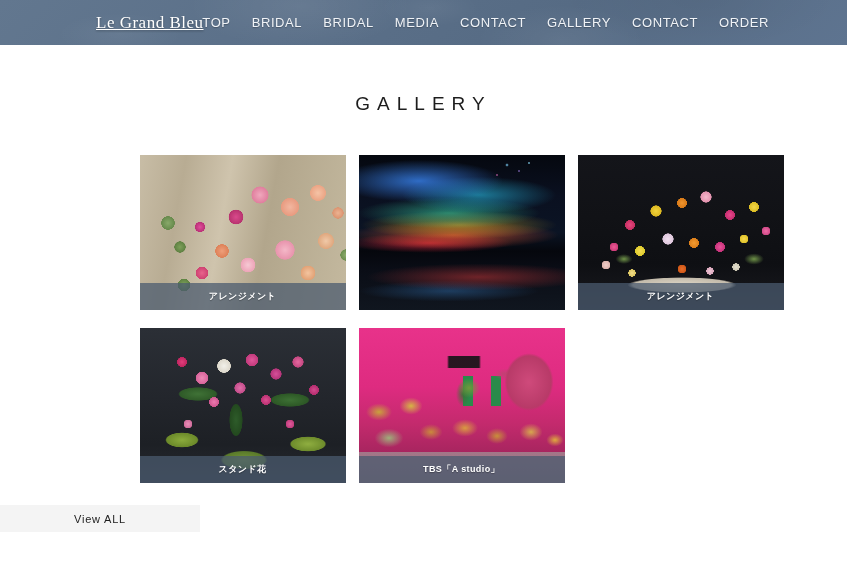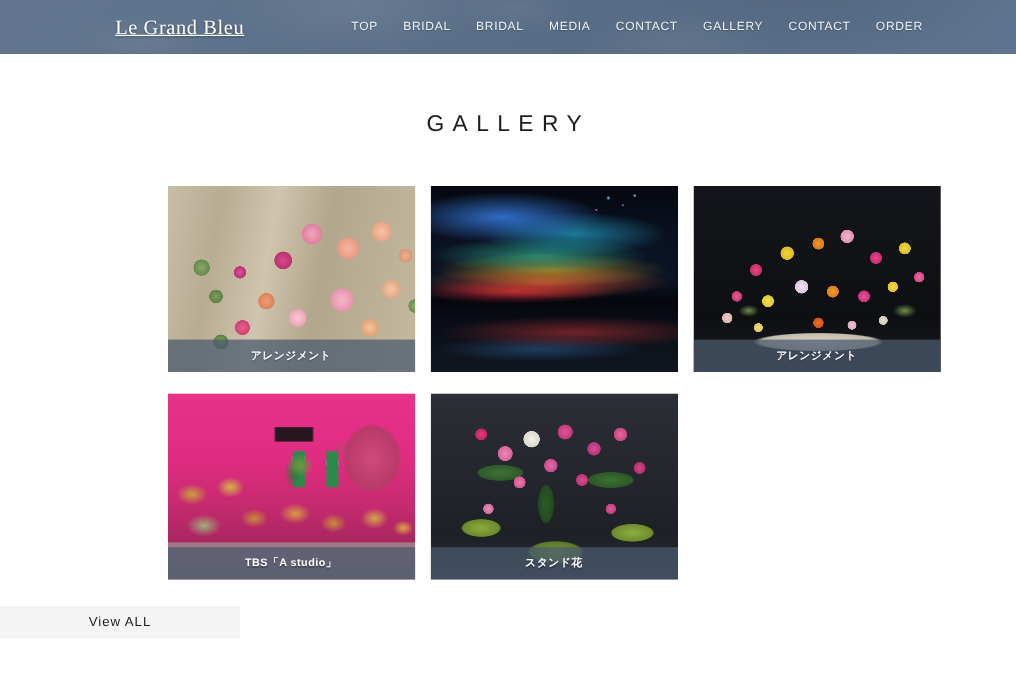--- a/index.html
+++ b/index.html
@@ -60,21 +60,21 @@
     right: 78px;
     top: 0;
     height: 45px;
     display: flex;
     align-items: center;
     gap: 21px;
     z-index: 2;
   }
 
   .nav-link {
-    font-size: 10px;
+    font-size: 13px;
     letter-spacing: 0.6px;
     color: #f0f3f7;
     text-decoration: none;
     white-space: nowrap;
     cursor: pointer;
     text-shadow: 0 1px 1px rgba(0,0,0,0.25);
   }
 
   
   .page-title {
@@ -326,27 +326,27 @@
     <a class="gallery-card" href="#">
       <span class="card-photo photo-concert"></span>
     </a>
 
     <a class="gallery-card" href="#">
       <span class="card-photo photo-arrangement-gerbera"></span>
       <span class="card-caption">アレンジメント</span>
     </a>
 
     <a class="gallery-card" href="#">
+      <span class="card-photo photo-stand-flower"></span>
+      <span class="card-caption">スタンド花</span>
+    </a>
+
+    <a class="gallery-card" href="#">
       <span class="card-photo photo-tbs-studio"></span>
       <span class="card-caption">TBS「A studio」</span>
-    </a>
-
-    <a class="gallery-card" href="#">
-      <span class="card-photo photo-stand-flower"></span>
-      <span class="card-caption">スタンド花</span>
     </a>
 
 
   </section>
 
   <div class="viewall-wrap">
     <button class="viewall-button">View ALL</button>
   </div>
 
 </main>

